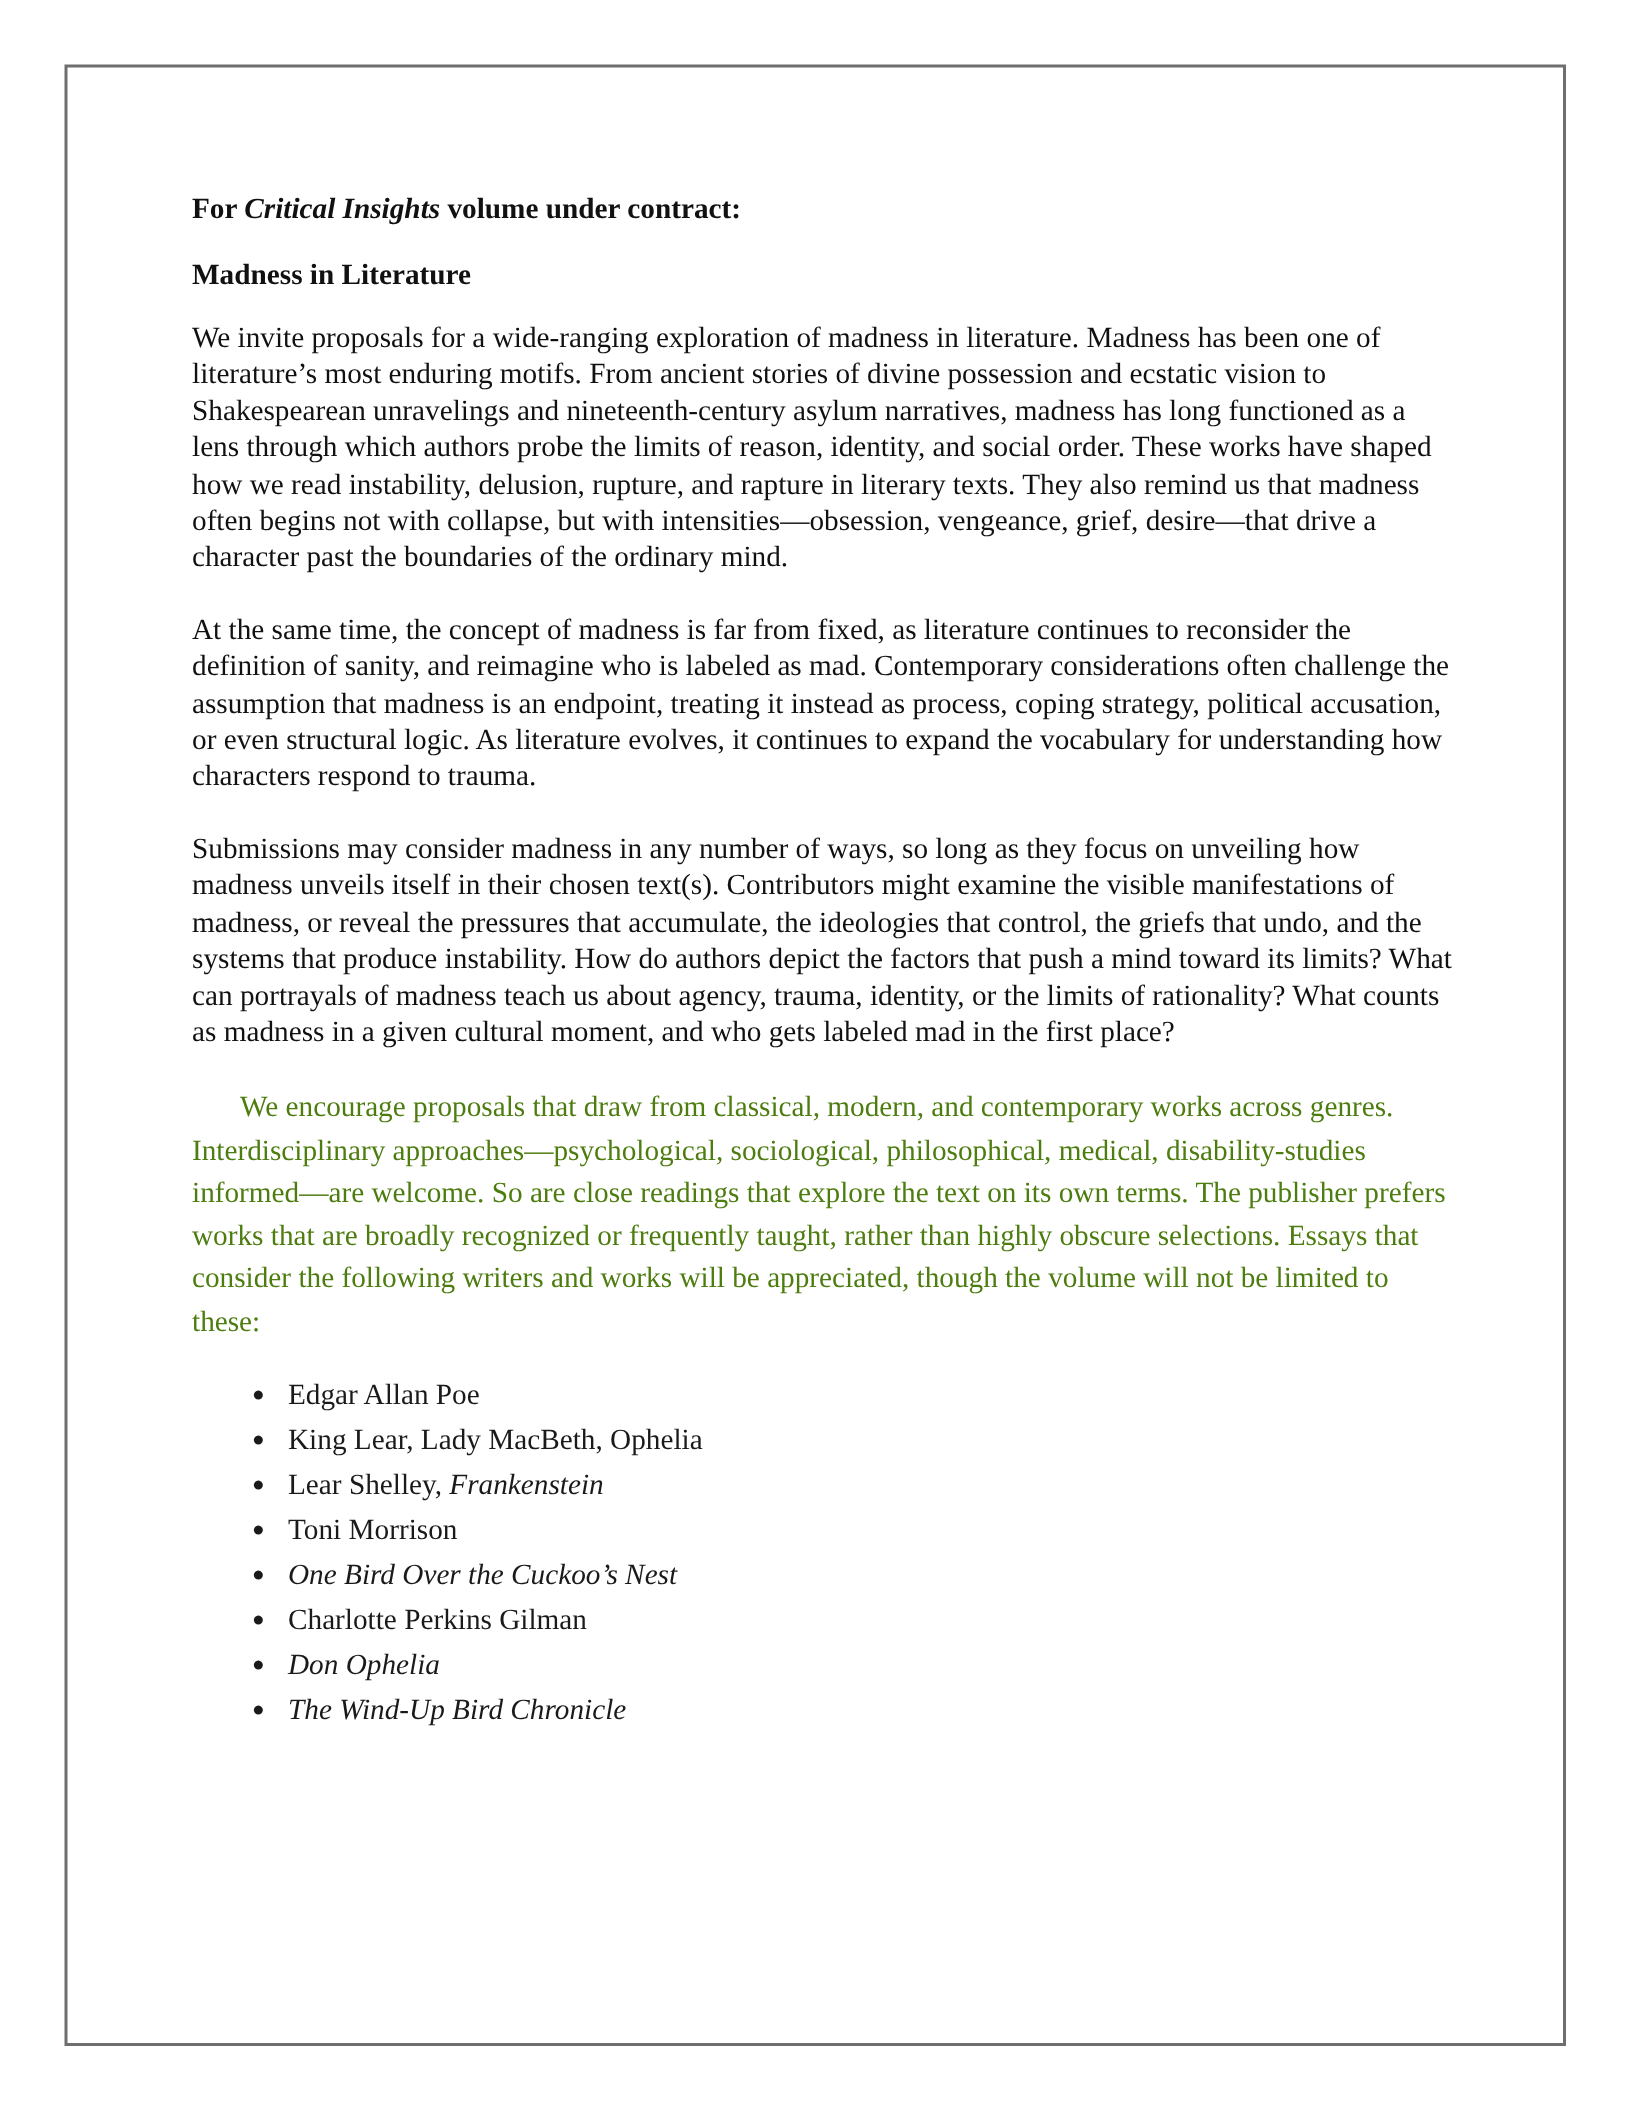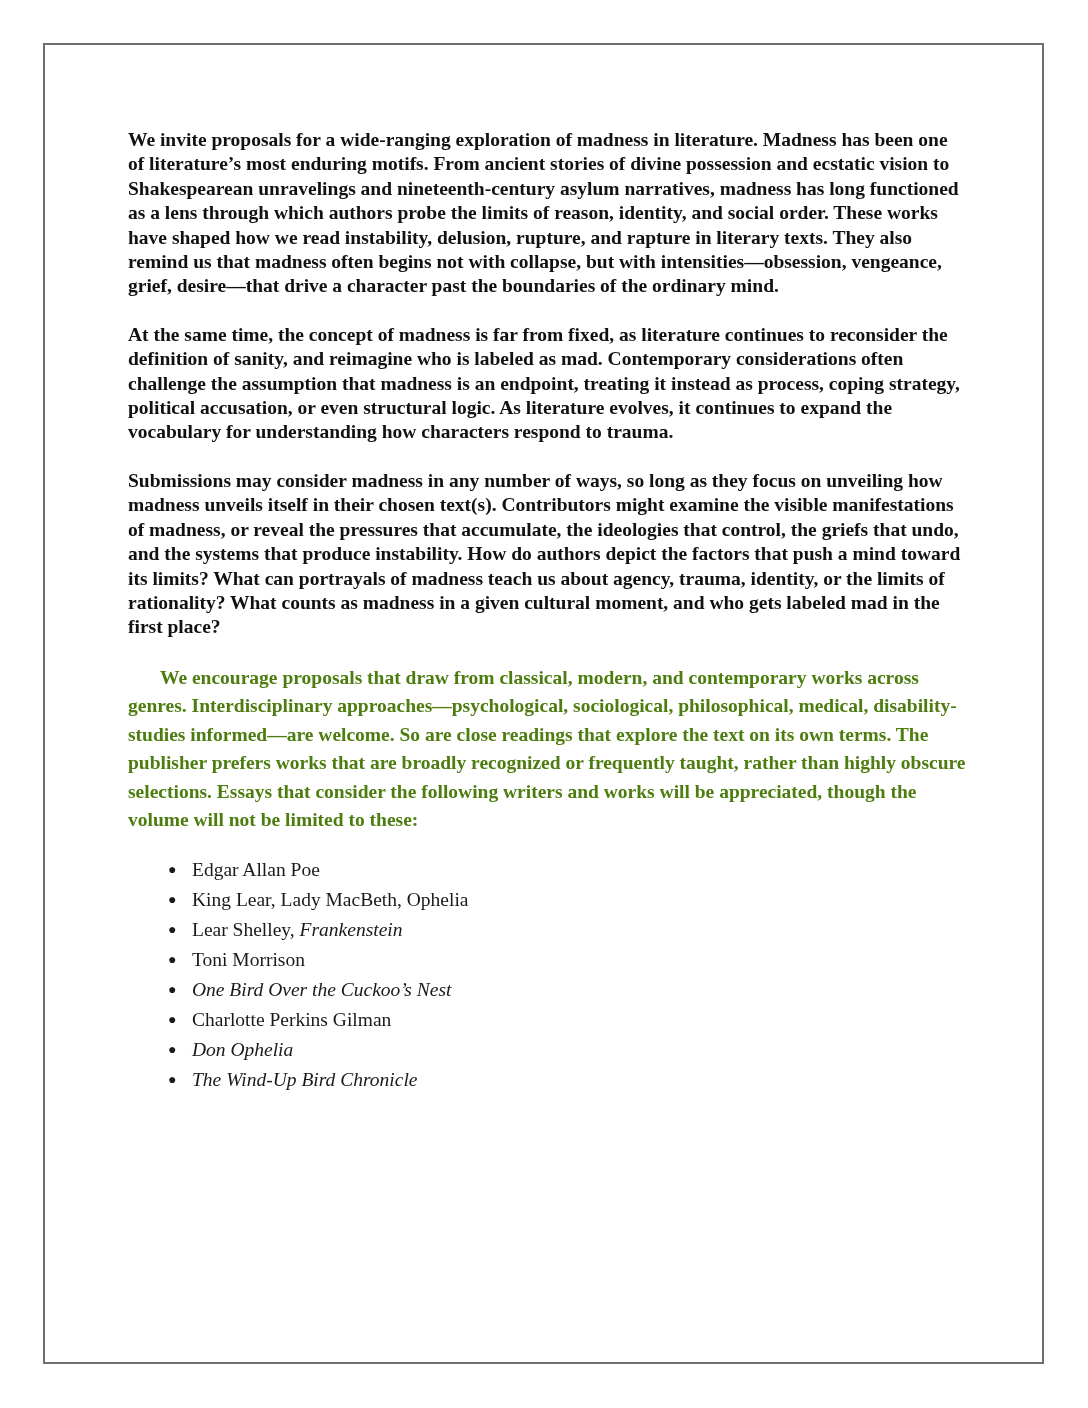--- a/index.html
+++ b/index.html
@@ -1,33 +1,35 @@
 <!DOCTYPE html>
 <html><head>
   <meta charset="utf-8">
   <style>
     html, body { margin: 0; padding: 0; background: #ffffff; }
     body { width: 1088px; height: 1408px; position: relative; font-family: "Liberation Serif", serif; color: #111; }
     .frame { position: absolute; left: 43px; top: 43px; width: 1001px; height: 1321px; border: 2px solid #6e6e6e; box-sizing: border-box; }
     .content { position: absolute; left: 128px; top: 128px; width: 840px; font-size: 19.5px; line-height: 24.4px; }
     .h { font-weight: bold; margin: 0 0 18px 0; font-size: 19.5px; line-height: 24px; }
     .h.first { margin-bottom: 20px; }
-    p.para { margin: 0 0 24px 0; font-weight: bold; }
+    p.para { margin: 0 0 24px 0; }
     p.para.loose { line-height: 28.5px; text-indent: 32px; margin-bottom: 20px; color: #4d7c0f; }
     ul.list { list-style: none; margin: 0; padding: 0; }
     ul.list li { position: relative; padding-left: 64px; height: 30px; line-height: 30px; color: #1a1a1a; }
     ul.list li .bullet { position: absolute; left: 40px; top: 0; font-size: 14px; }
     .it { font-style: italic; }
   </style>
 </head>
 <body>
 
 <div class="frame"></div>
 
 <div class="content">
+  <div class="h first"><span>For </span><span class="it">Critical Insights</span><span> volume under contract:</span></div>
+  <div class="h">Madness in Literature</div>
 
   <p class="para">We invite proposals for a wide-ranging exploration of madness in literature. Madness has been one of literature’s most enduring motifs. From ancient stories of divine possession and ecstatic vision to Shakespearean unravelings and nineteenth-century asylum narratives, madness has long functioned as a lens through which authors probe the limits of reason, identity, and social order. These works have shaped how we read instability, delusion, rupture, and rapture in literary texts. They also remind us that madness often begins not with collapse, but with intensities—obsession, vengeance, grief, desire—that drive a character past the boundaries of the ordinary mind.</p>
   <p class="para">At the same time, the concept of madness is far from fixed, as literature continues to reconsider the definition of sanity, and reimagine who is labeled as mad. Contemporary considerations often challenge the assumption that madness is an endpoint, treating it instead as process, coping strategy, political accusation, or even structural logic. As literature evolves, it continues to expand the vocabulary for understanding how characters respond to trauma.</p>
   <p class="para">Submissions may consider madness in any number of ways, so long as they focus on unveiling how madness unveils itself in their chosen text(s). Contributors might examine the visible manifestations of madness, or reveal the pressures that accumulate, the ideologies that control, the griefs that undo, and the systems that produce instability. How do authors depict the factors that push a mind toward its limits? What can portrayals of madness teach us about agency, trauma, identity, or the limits of rationality? What counts as madness in a given cultural moment, and who gets labeled mad in the first place?</p>
   <p class="para loose">We encourage proposals that draw from classical, modern, and contemporary works across genres. Interdisciplinary approaches—psychological, sociological, philosophical, medical, disability-studies informed—are welcome. So are close readings that explore the text on its own terms. The publisher prefers works that are broadly recognized or frequently taught, rather than highly obscure selections. Essays that consider the following writers and works will be appreciated, though the volume will not be limited to these:</p>
 
   <ul class="list">
     <li><span class="bullet">●</span><span>Edgar Allan Poe</span><span class="it"></span></li>
     <li><span class="bullet">●</span><span>King Lear, Lady MacBeth, Ophelia</span><span class="it"></span></li>
     <li><span class="bullet">●</span><span>Lear Shelley, </span><span class="it">Frankenstein</span></li>

